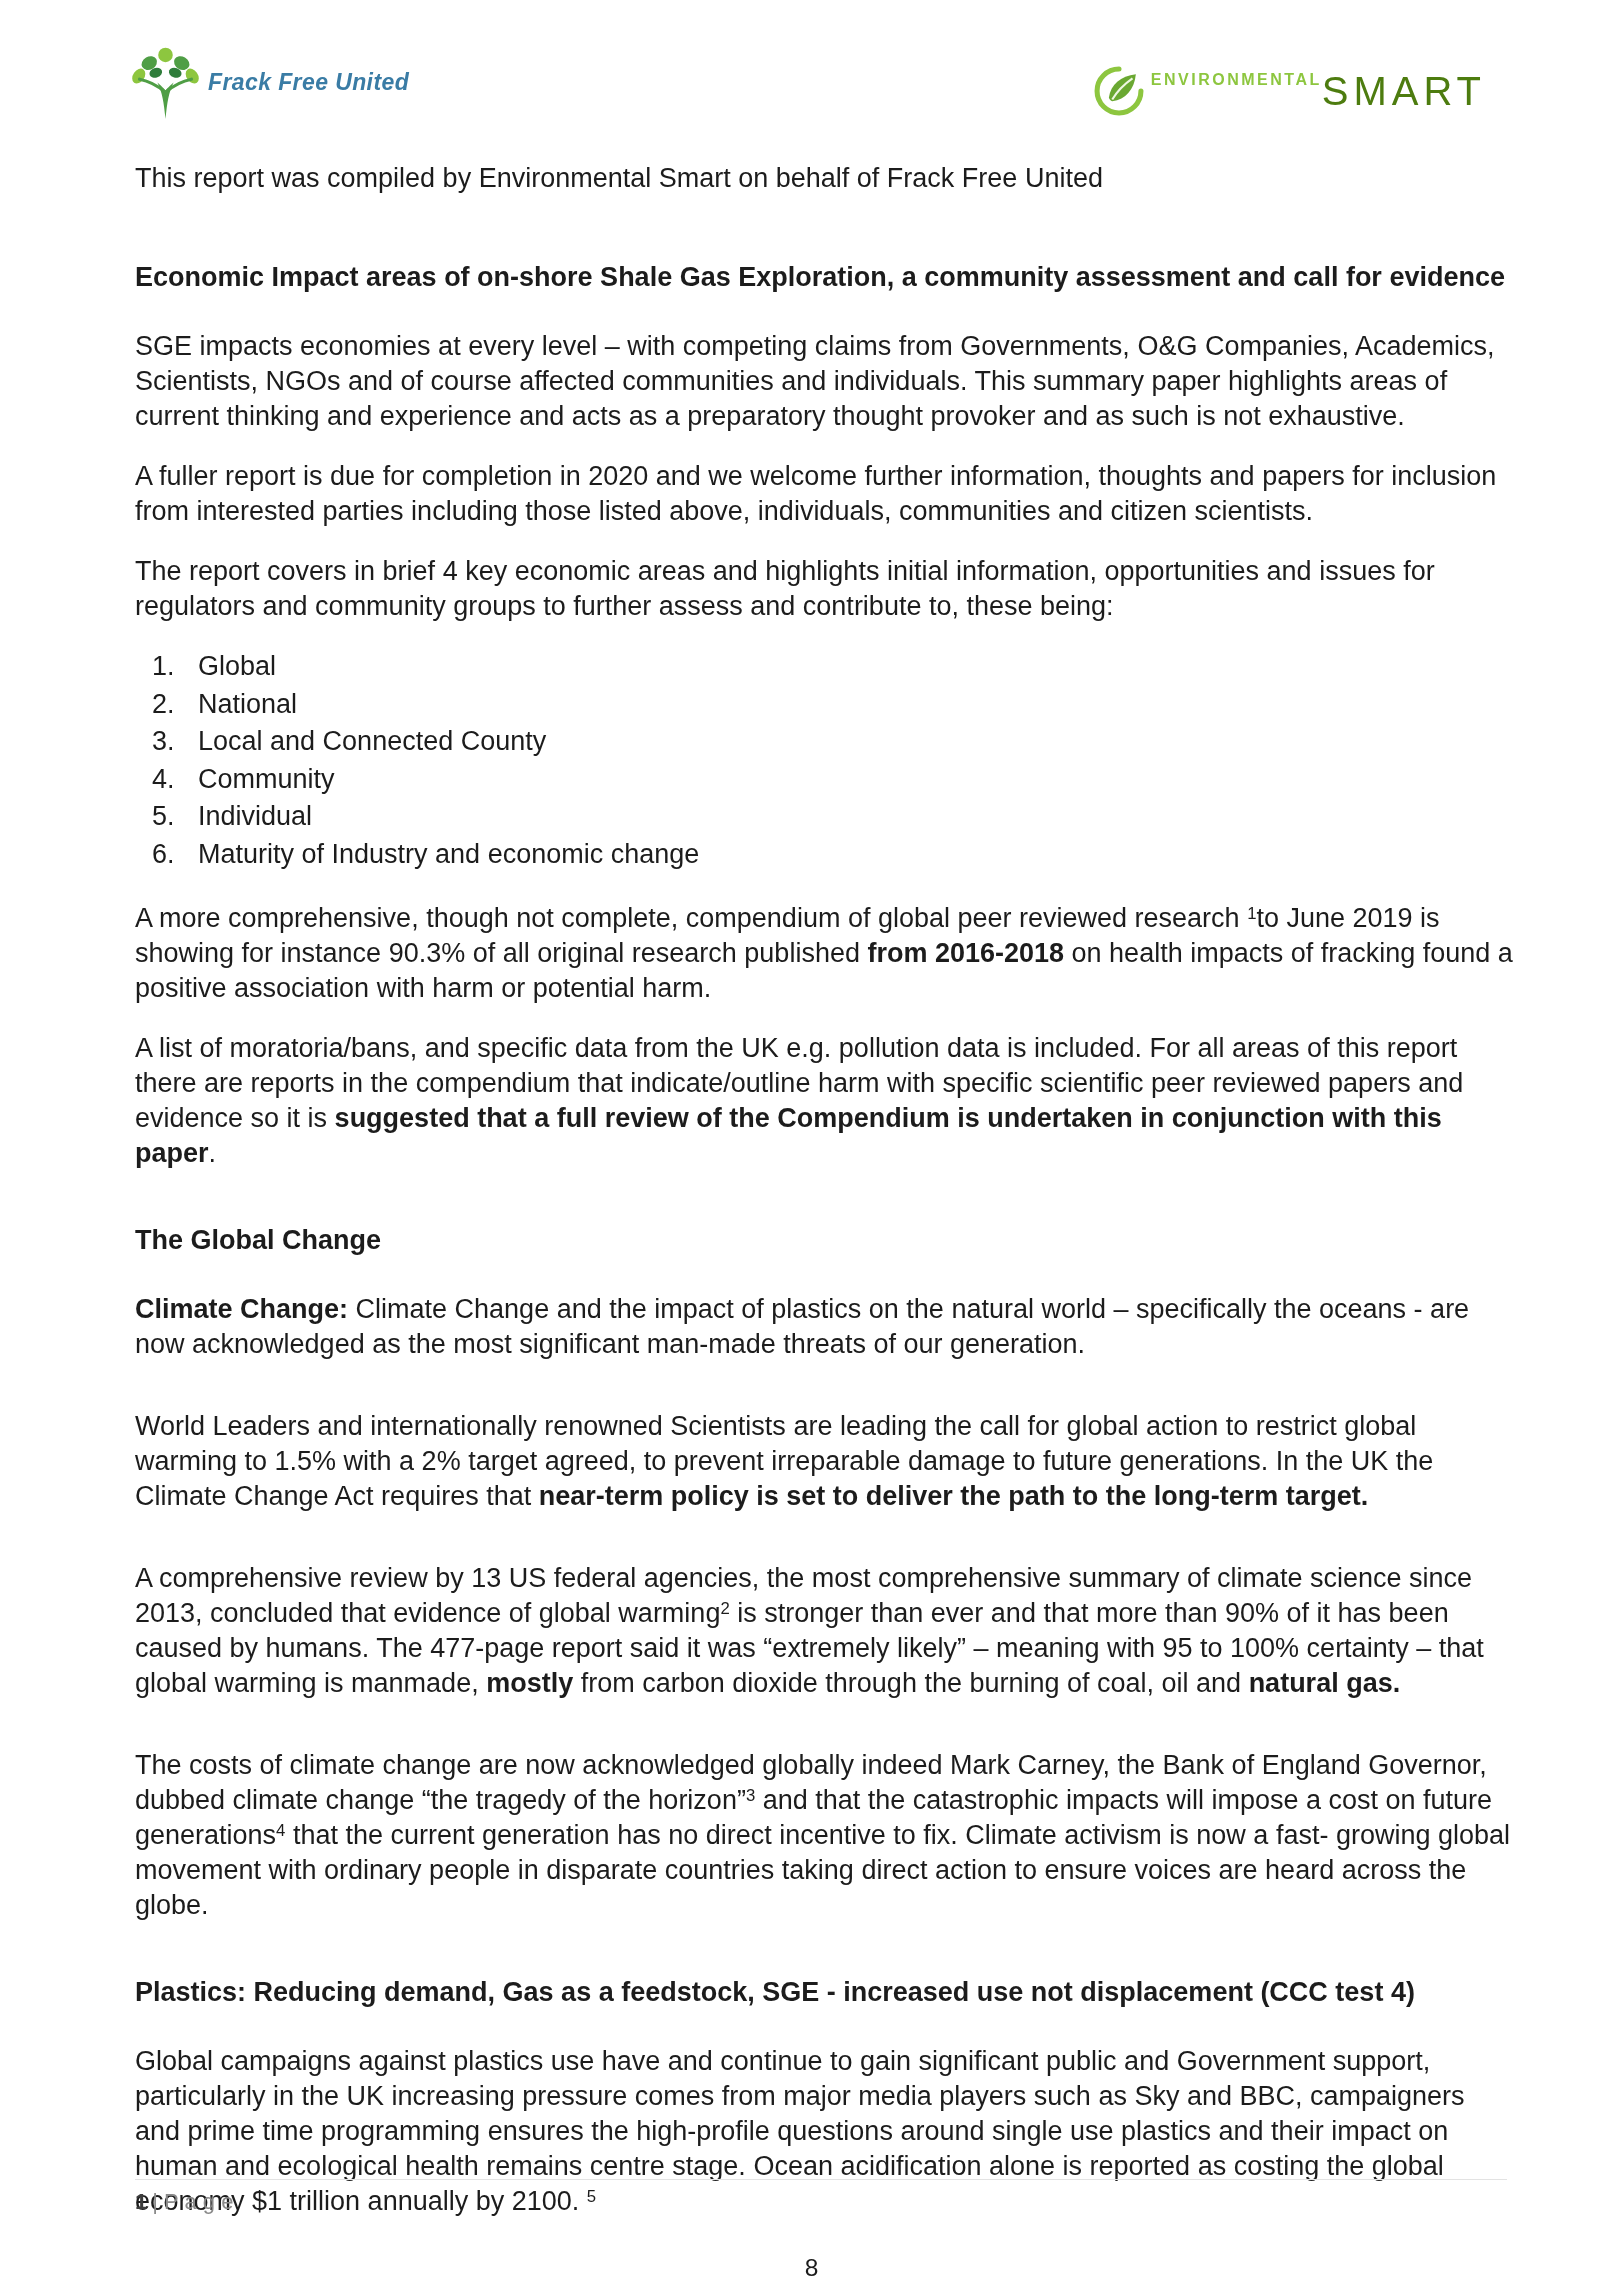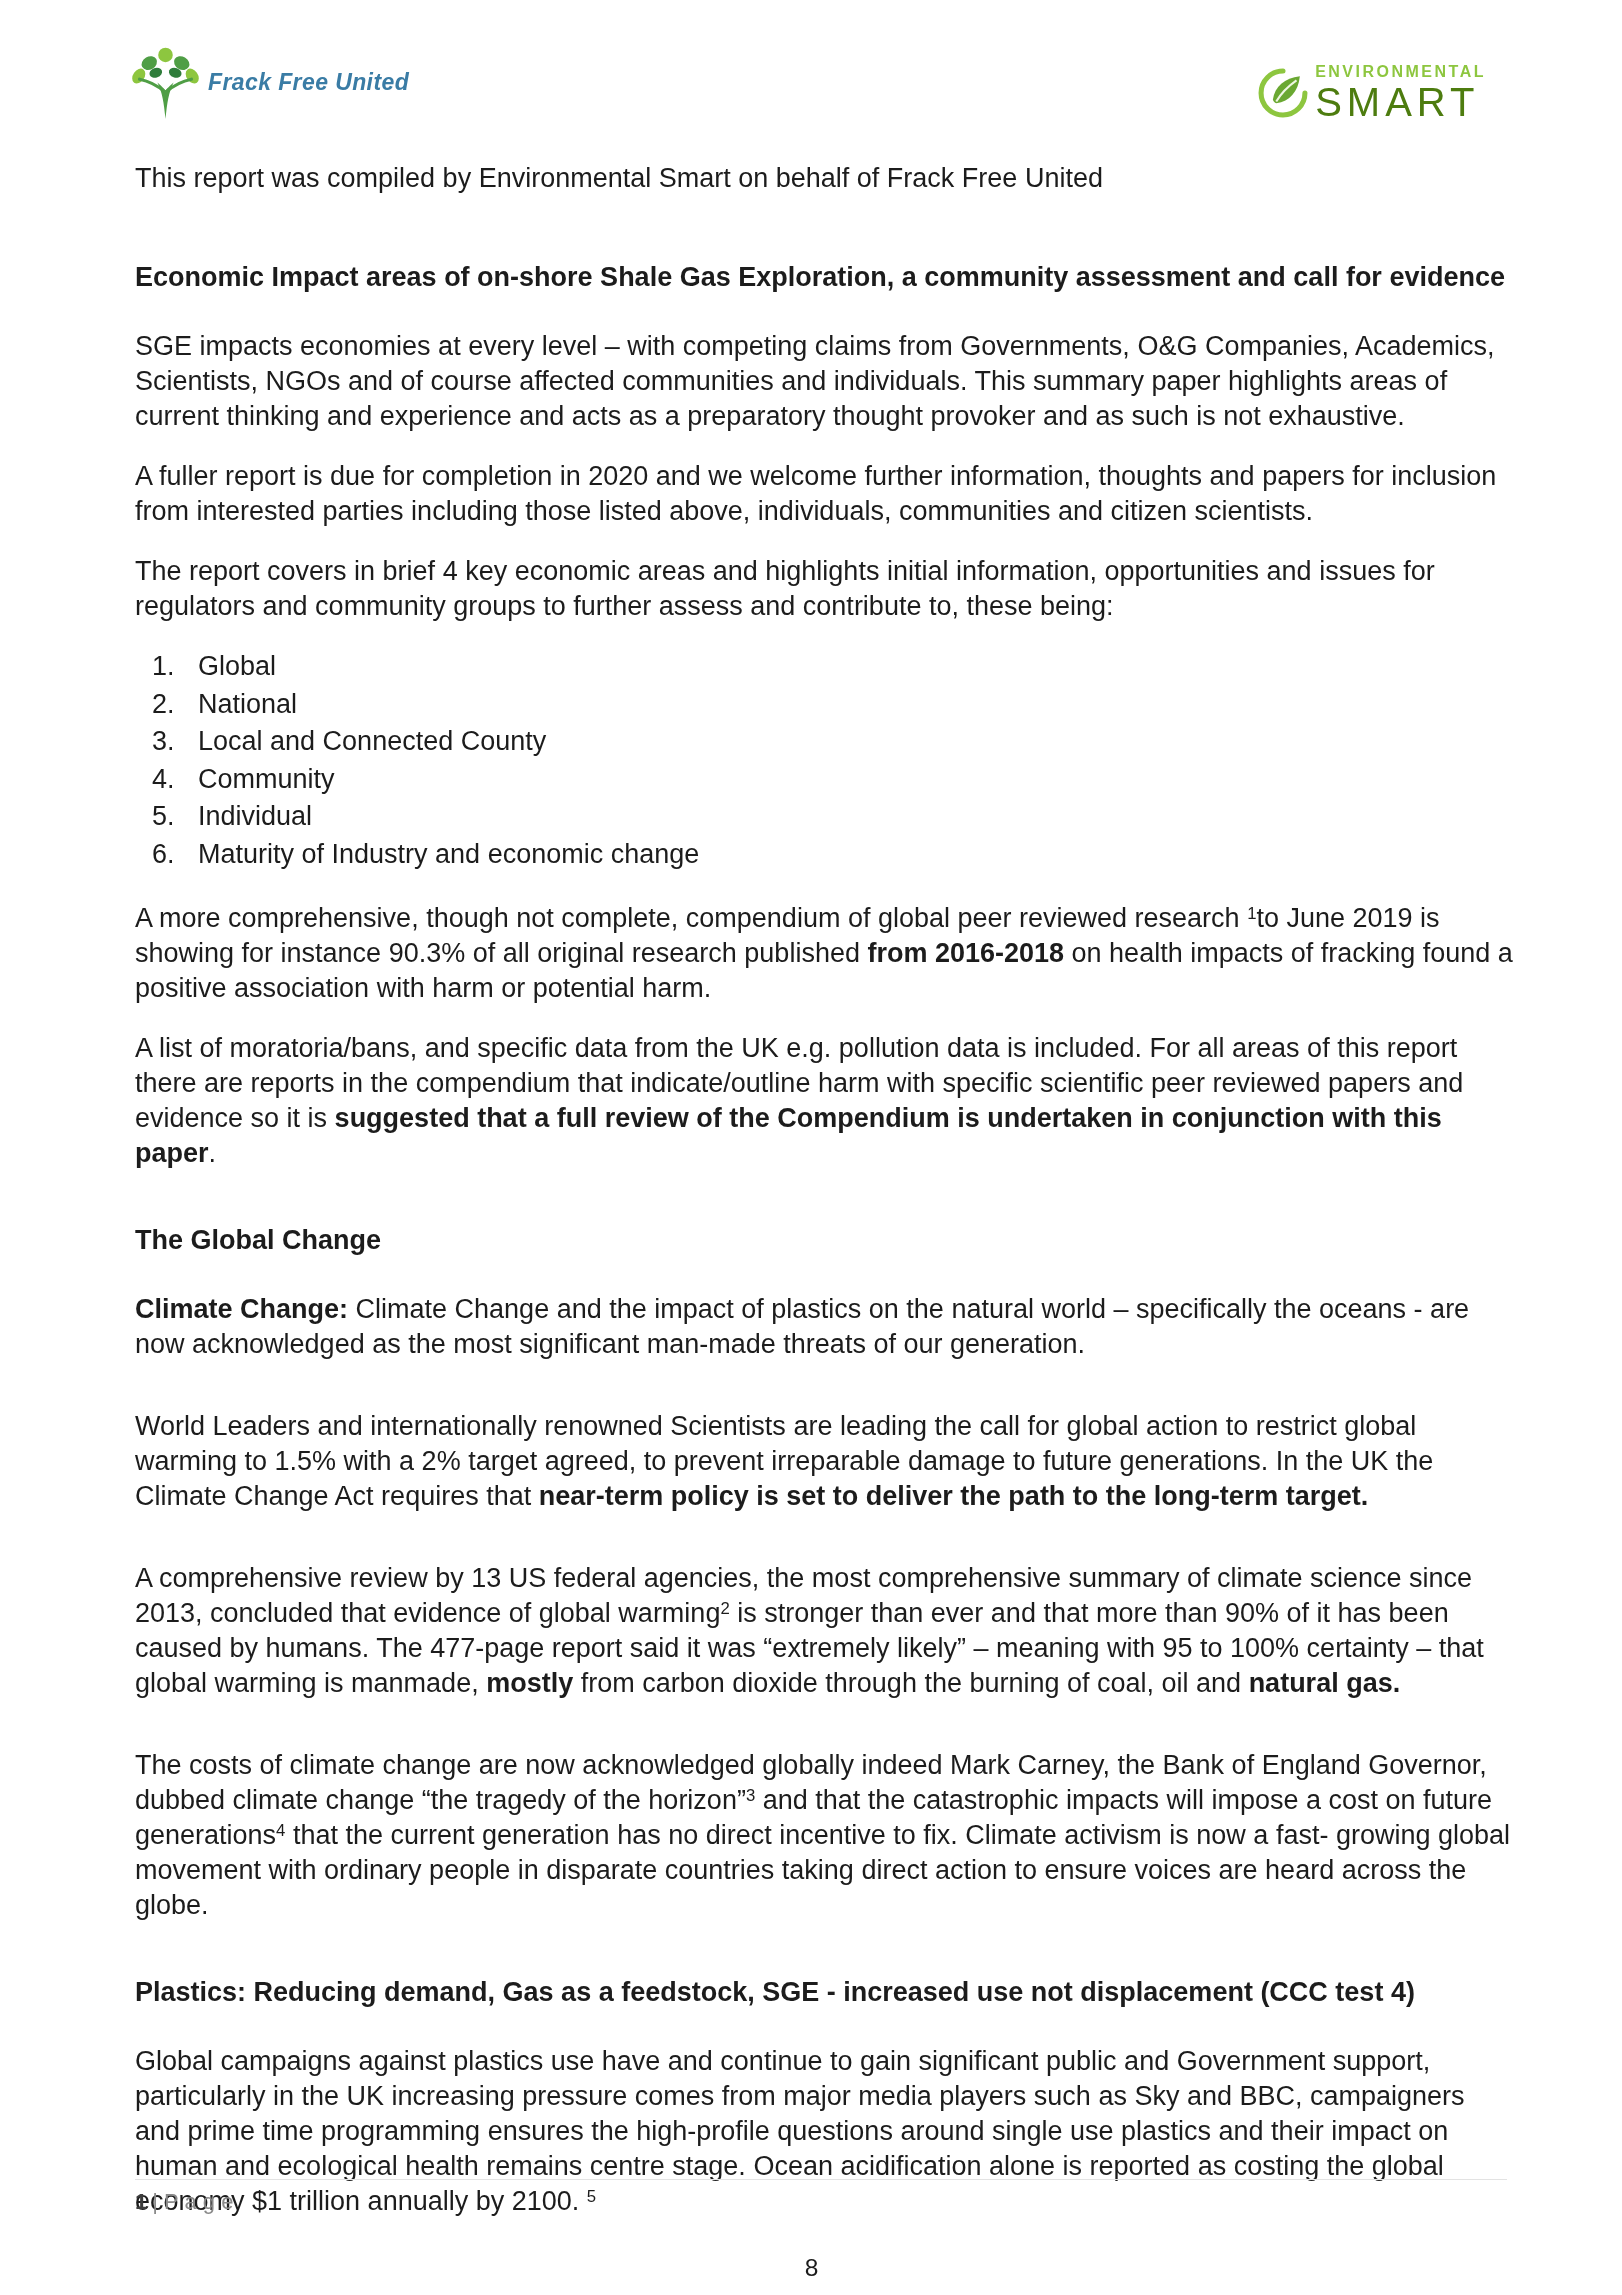--- a/index.html
+++ b/index.html
@@ -20,21 +20,21 @@
     display:flex; align-items:center; gap:2px;
   }
   .ffu-text{
     font-size:23px; font-weight:700; font-style:italic;
     color:#3a7ca5; letter-spacing:0.4px;
   }
   .logo-right{
     position:absolute; right:137px; top:64px;
     display:flex; align-items:center; gap:5px;
   }
-  .es-text{display:flex; flex-direction:column; line-height:1;}
+  .es-text{display:flex; flex-direction:row; line-height:1;}
   .es-top{
     font-size:16px; font-weight:700; color:#8dc63f;
     letter-spacing:2.5px; margin-bottom:3.4px;
   }
   .es-bottom{
     font-size:40px; font-weight:400; color:#4d7c0f;
     letter-spacing:5px; line-height:.95;
   }
 
   

